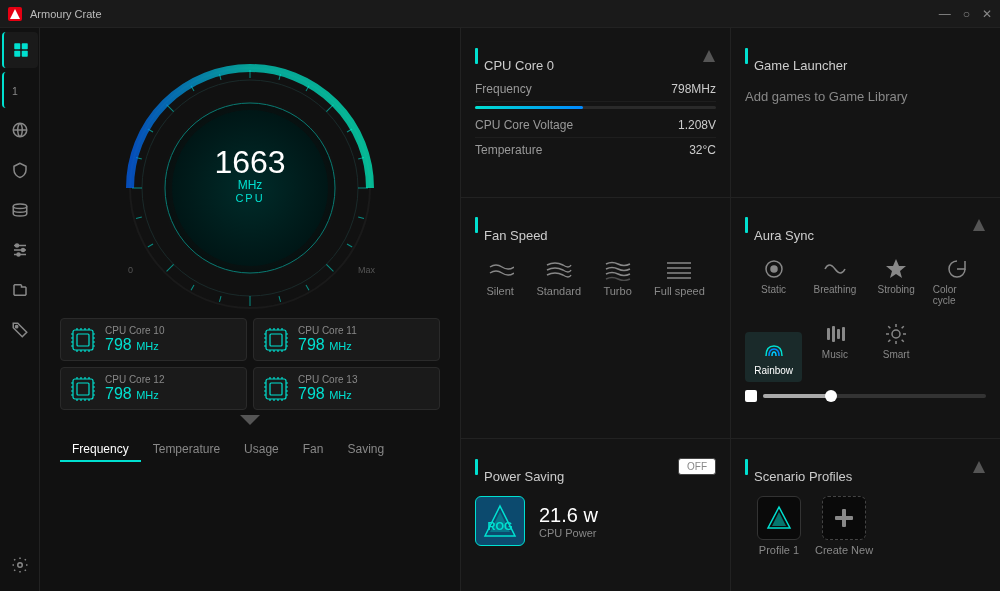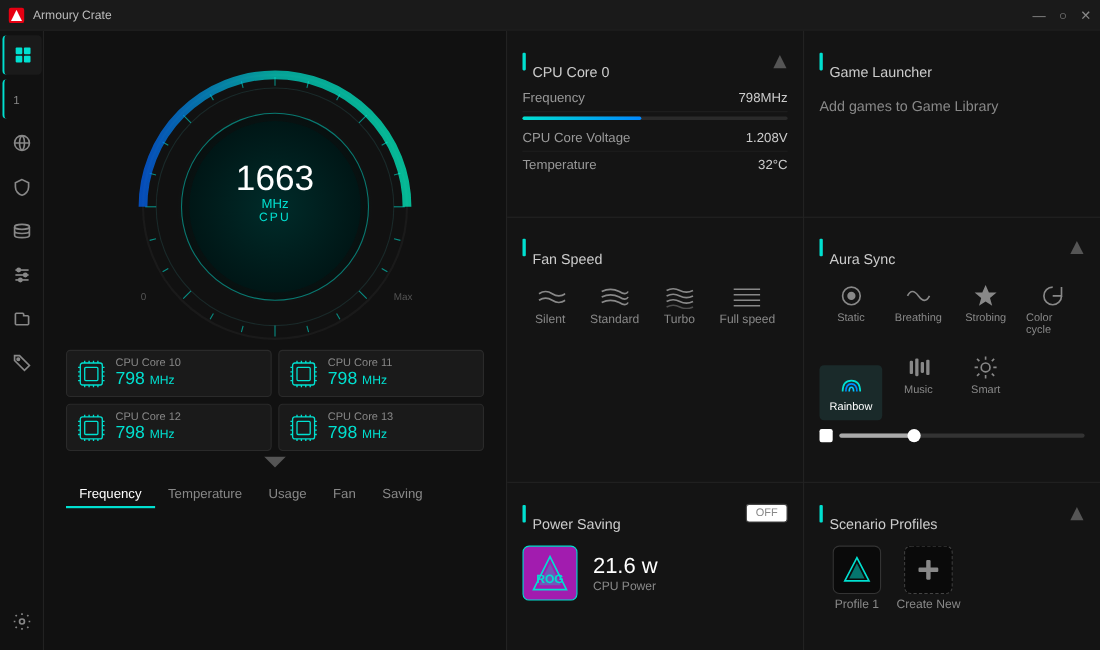--- a/index.html
+++ b/index.html
@@ -252,21 +252,21 @@
     
     .power-panel { grid-column: 1; grid-row: 3; }
     .power-content {
       display: flex;
       align-items: center;
       gap: 14px;
       margin-top: 8px;
     }
     .power-icon-box {
       width: 50px; height: 50px;
-      background: #a21caf;
+      background: #0c4a6e;
       border: 1px solid #00e0d0;
       border-radius: 6px;
       display: flex; align-items: center; justify-content: center;
     }
     .power-watts { font-size: 20px; color: #fff; }
     .power-sub { font-size: 11px; color: #888; }
 
     .toggle-off {
       background: #ffffff;
       border: 1px solid #444;

